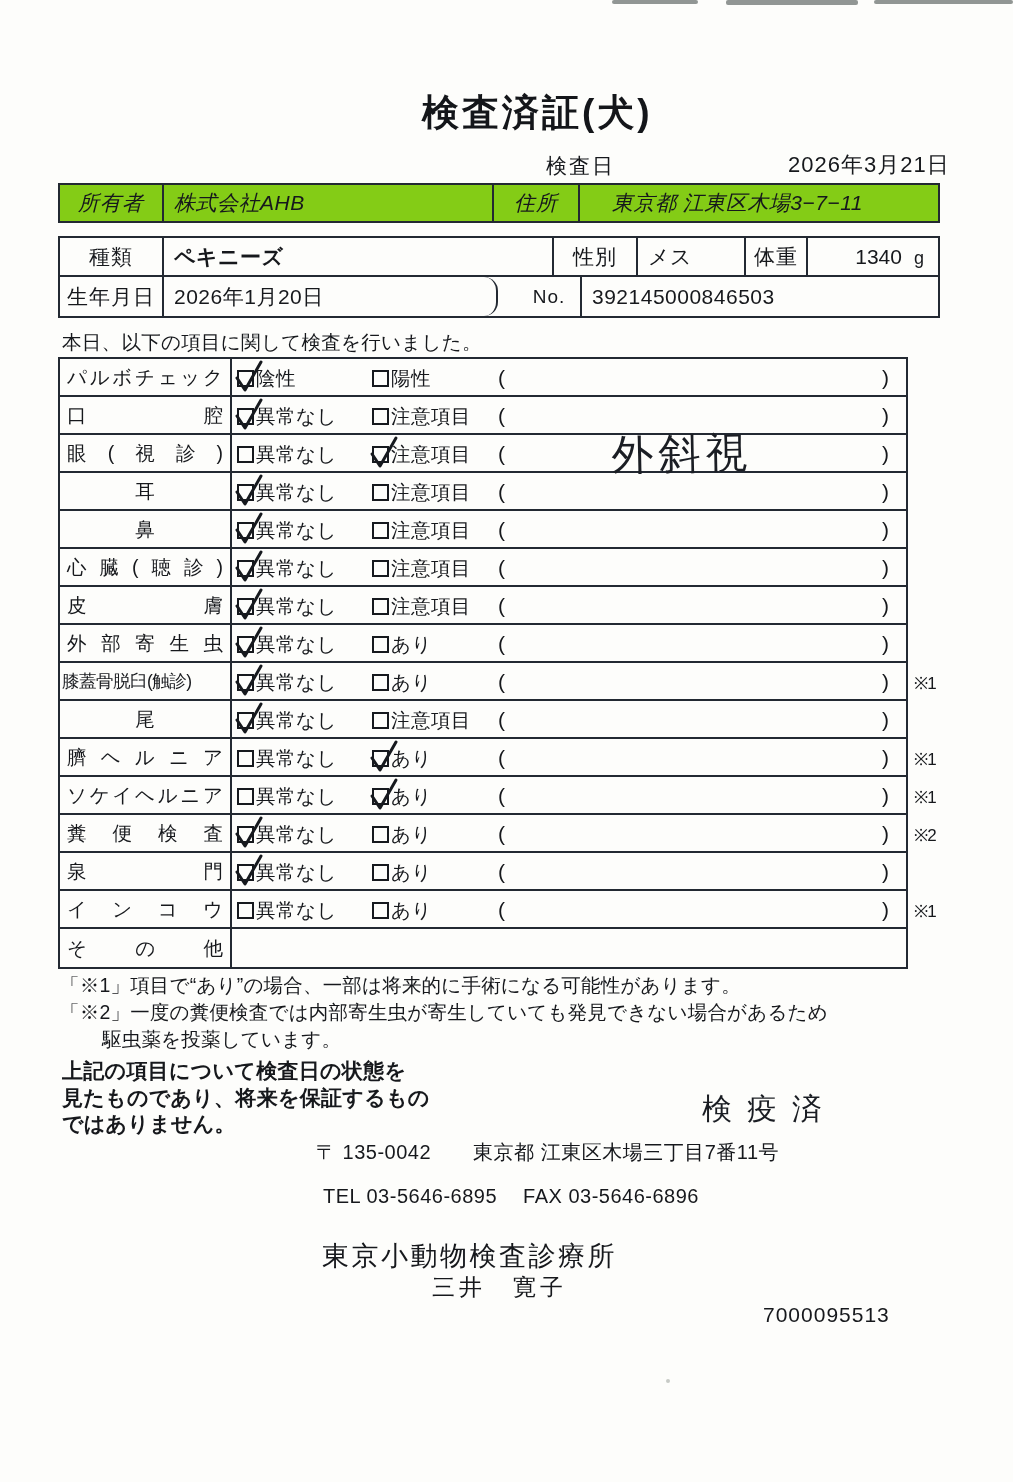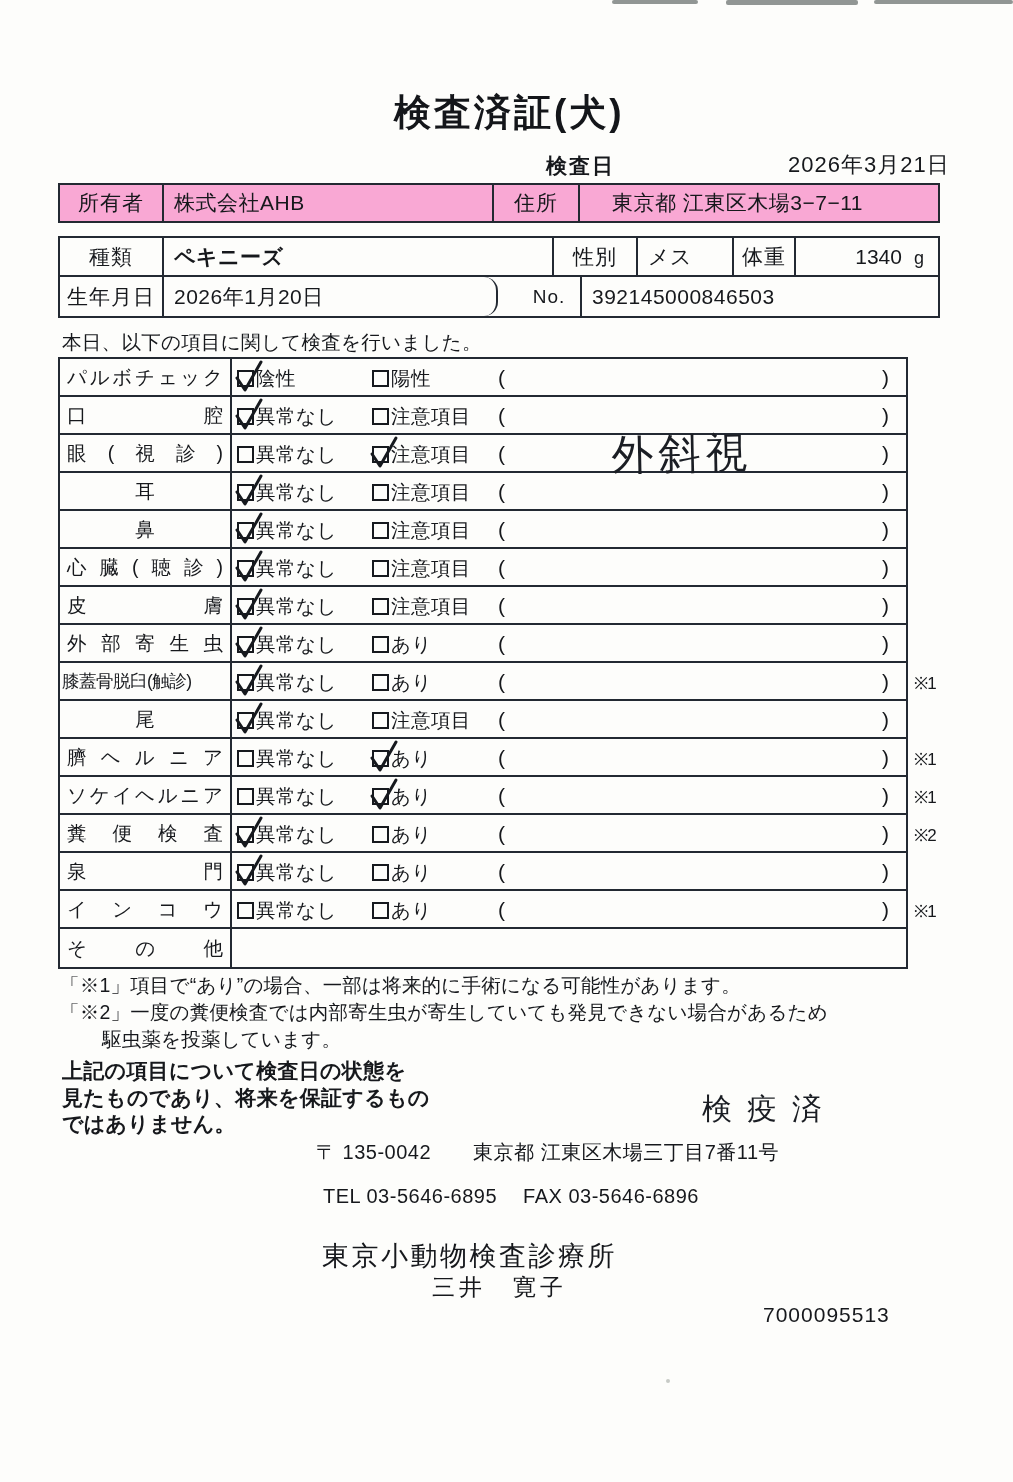--- a/index.html
+++ b/index.html
@@ -8,26 +8,26 @@
   .page {
     position:relative; width:1013px; height:1482px;
     background:#fdfdfb; overflow:hidden;
   }
   .abs { position:absolute; }
 
   
   .smudge { position:absolute; background:#39423f; opacity:.55; border-radius:2px; }
 
   
-  .title { font-size:37px; font-weight:600; letter-spacing:3px; color:#14161a; }
-  .date-label { font-size:21px; letter-spacing:2px;font-weight:bold; }
+  .title { font-size:37px; font-weight:600; letter-spacing:3px; color:#14161a;margin-left:28px; }
+  .date-label { font-size:21px; letter-spacing:2px; }
   .date-value { font-size:22px; letter-spacing:1px; }
 
   
-  .htable { position:absolute; display:flex; border:2.5px solid #232932; background:#f9a8d4; }
+  .htable { position:absolute; display:flex; border:2.5px solid #232932; background:#84cc16;font-style:italic; }
   .hrow { display:flex; width:100%; }
   .hcell {
     display:flex; align-items:center; font-size:21px;
     border-right:2px solid #232932; height:100%;
   }
   .hcell:last-child { border-right:none; }
   .hcell.lbl { justify-content:center; letter-spacing:1px; }
   .hcell.val { padding-left:10px; letter-spacing:.5px; }
   .hstack { position:absolute; border:2.5px solid #232932; }
   .hstack .hrow { height:39px; border-bottom:2px solid #232932; }
@@ -104,21 +104,21 @@
     <div class="hcell val" style="width:330px;">株式会社AHB</div>
     <div class="hcell lbl" style="width:86px;">住所</div>
     <div class="hcell val" style="flex:1;padding-left:32px;">東京都 江東区木場3−7−11</div>
   </div>
 
   <div class="hstack" style="left:58px; top:236px; width:882px;">
     <div class="hrow">
       <div class="hcell lbl" style="width:104px;">種類</div>
       <div class="hcell val" style="width:390px;font-weight:bold;">ペキニーズ</div>
       <div class="hcell lbl" style="width:84px;">性別</div>
-      <div class="hcell val" style="width:96px;">メス</div>
+      <div class="hcell val" style="width:108px;">メス</div>
       <div class="hcell lbl" style="width:62px;">体重</div>
       <div class="hcell weight-val" style="flex:1;">
         <span>1340</span>
         <span class="unit">g</span>
       </div>
     </div>
     <div class="hrow">
       <div class="hcell lbl" style="width:104px;">生年月日</div>
       <div class="hcell val" style="width:334px;border-radius:14px;">2026年1月20日</div>
       <div class="hcell lbl no-lbl" style="width:84px;">No.</div>

